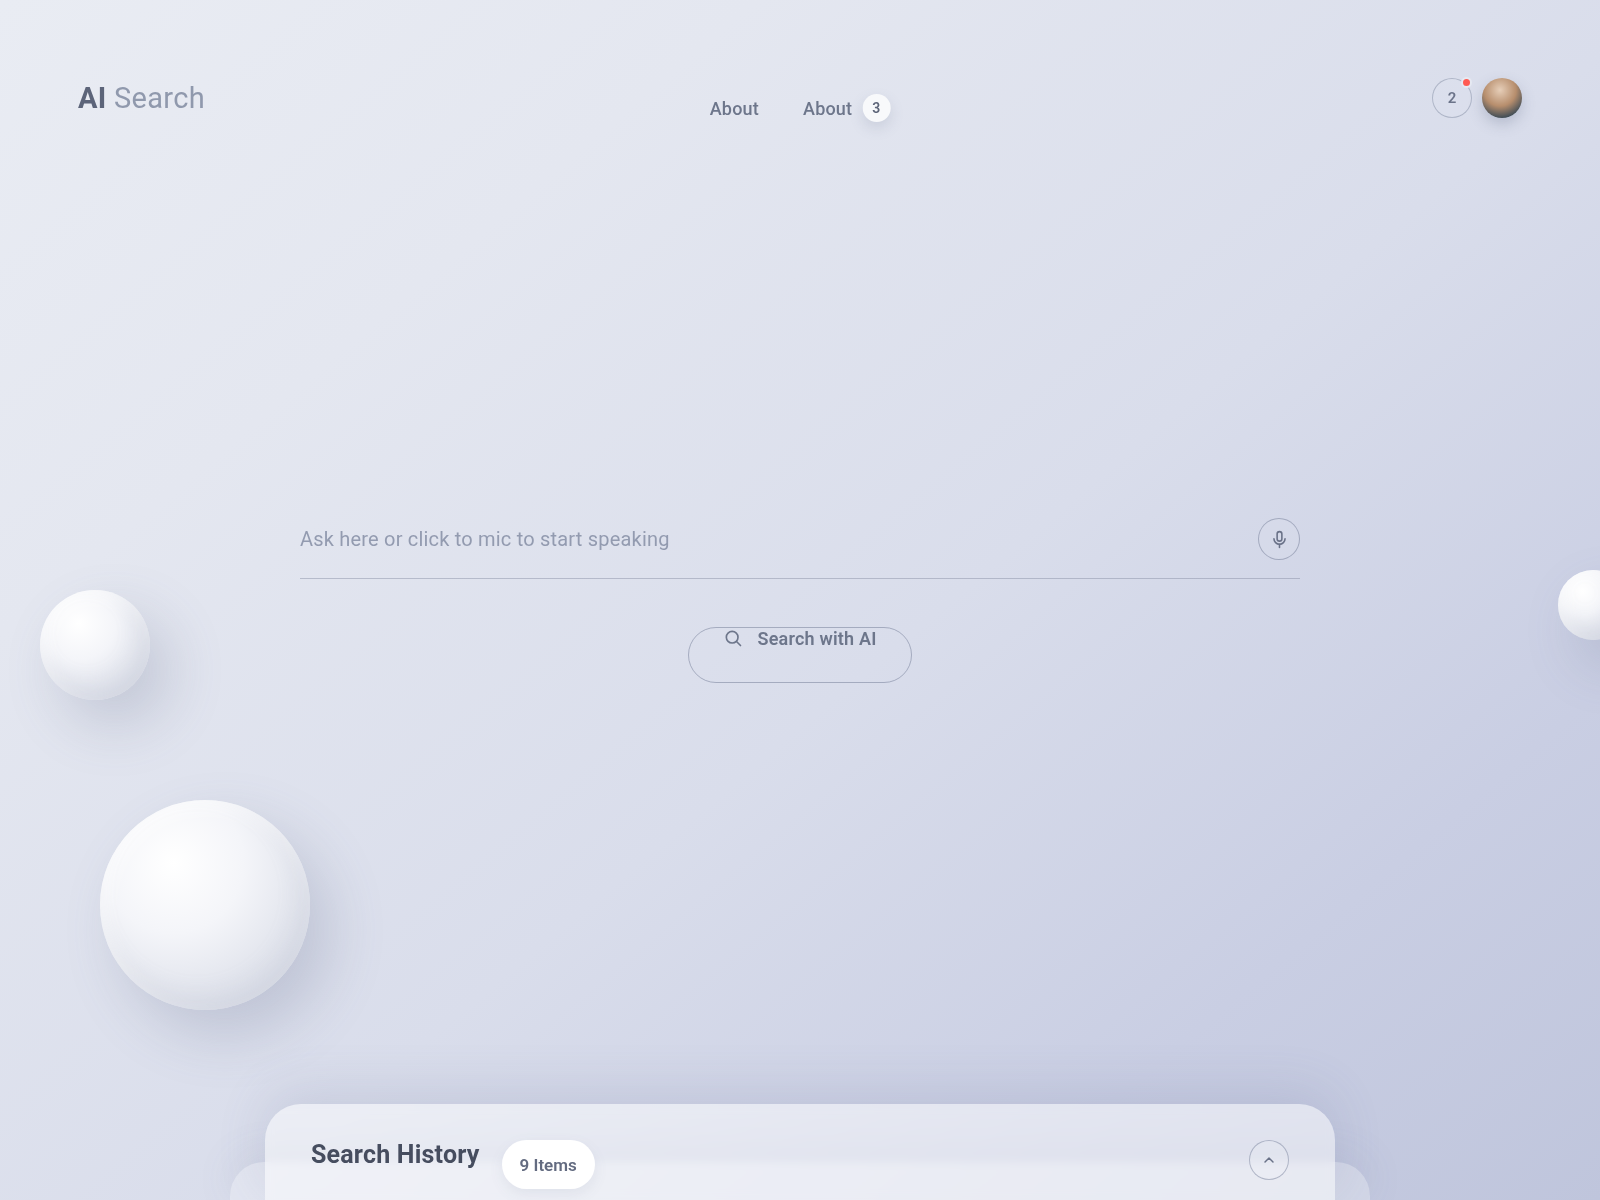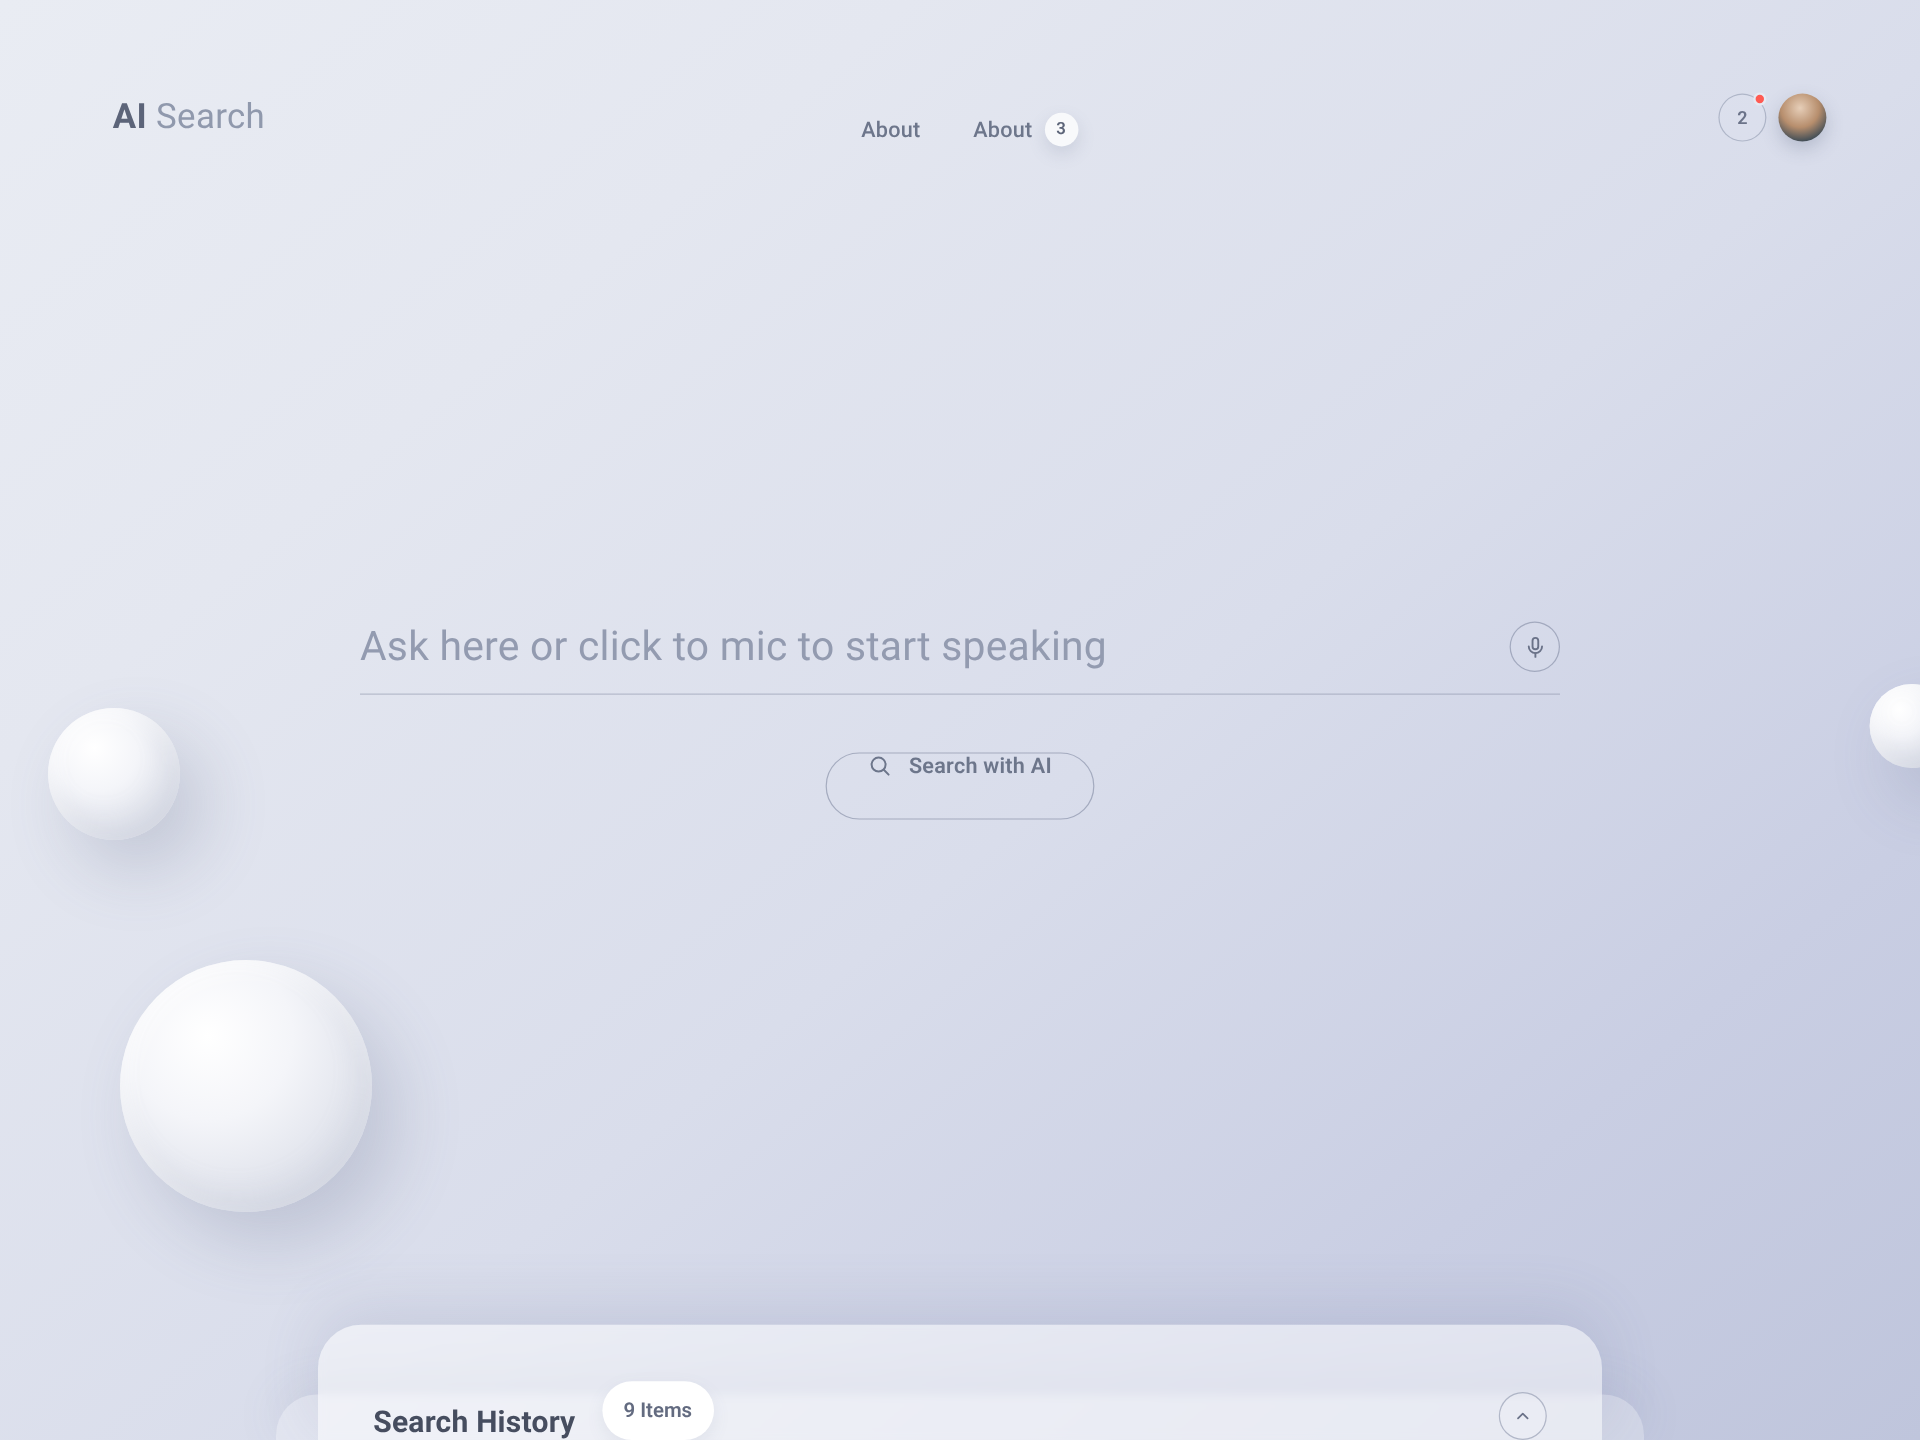--- a/index.html
+++ b/index.html
@@ -23,21 +23,21 @@
                 inset -8px -12px 25px rgba(160,168,190,0.15),
                 inset 6px 8px 18px rgba(255,255,255,0.65);
   }
   .sphere.small-left { width: 110px; height: 110px; top: 590px; left: 40px; }
   .sphere.big-left   { width: 210px; height: 210px; top: 800px; left: 100px; }
   .sphere.right      { width: 70px;  height: 70px;  top: 570px; right: -28px; }
 
   
   .header {
     position: absolute;
-    top: 0; left: 16px; right: 0;
+    top: 0; left: 0; right: 0;
     padding: 78px 78px 0 78px;
     display: flex;
     align-items: center;
   }
   .logo {
     font-size: 29px;
     font-weight: 400;
     color: #9099ad;
     letter-spacing: 0.3px;
   }
@@ -127,21 +127,21 @@
     align-items: center;
     border-bottom: 1.5px solid rgba(130,138,160,0.45);
     padding-bottom: 18px;
     gap: 18px;
   }
   .search-input {
     flex: 1;
     border: none;
     background: transparent;
     outline: none;
-    font-size: 34px;
+    font-size: 20px;
     color: #000000;
     font-family: inherit;
     letter-spacing: 0.2px;
   }
   .search-input::placeholder { color: #939bb0; }
   .mic-btn {
     width: 42px; height: 42px;
     border-radius: 50%;
     border: 1.5px solid rgba(120,130,155,0.55);
     display: flex;
@@ -203,21 +203,21 @@
   }
   .history-card {
     position: relative;
     width: 100%;
     height: 96px;
     border-radius: 36px 36px 0 0;
     background: rgba(255,255,255,0.48);
     box-shadow: 0 -14px 50px rgba(90,100,140,0.14);
     padding: 36px 46px 0 46px;
     display: flex;
-    align-items: flex-end;
+    align-items: flex-start;
     backdrop-filter: blur(4px);
   }
   .history-title {
     font-size: 25px;
     font-weight: 700;
     color: #464d5f;
     letter-spacing: 0.2px;
   }
   .history-badge {
     margin-left: 22px;

